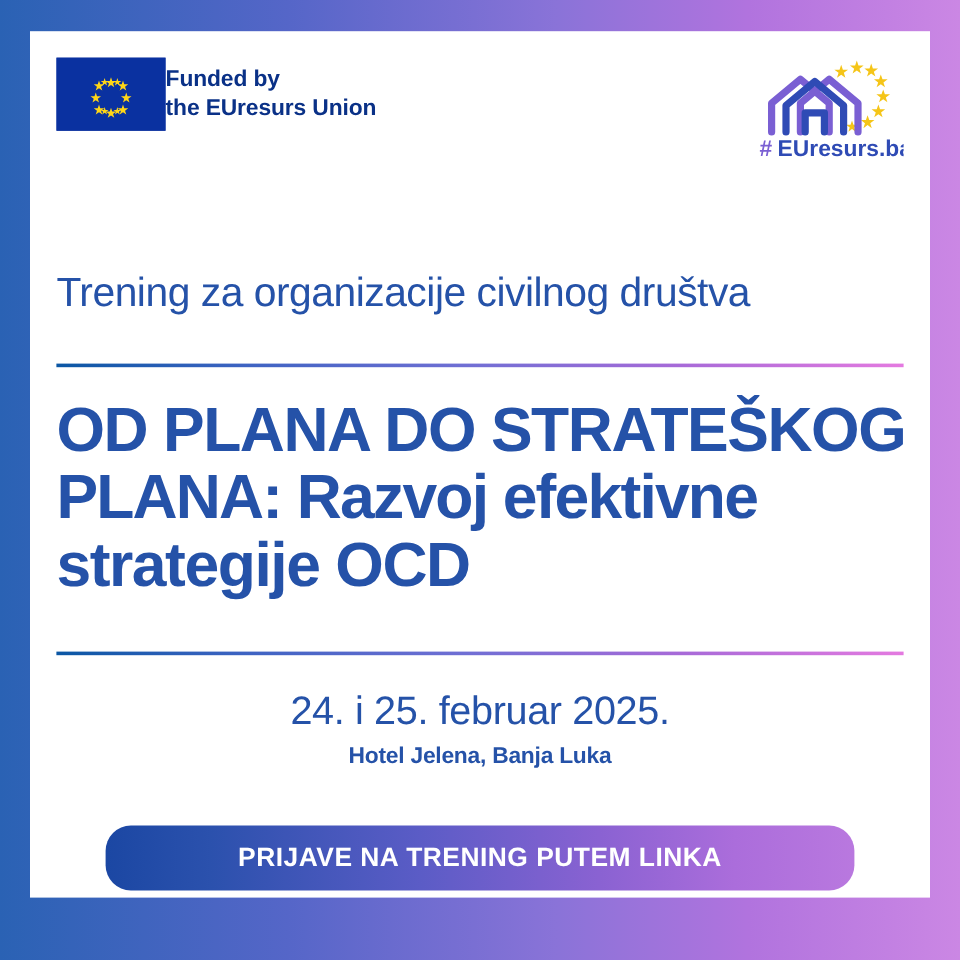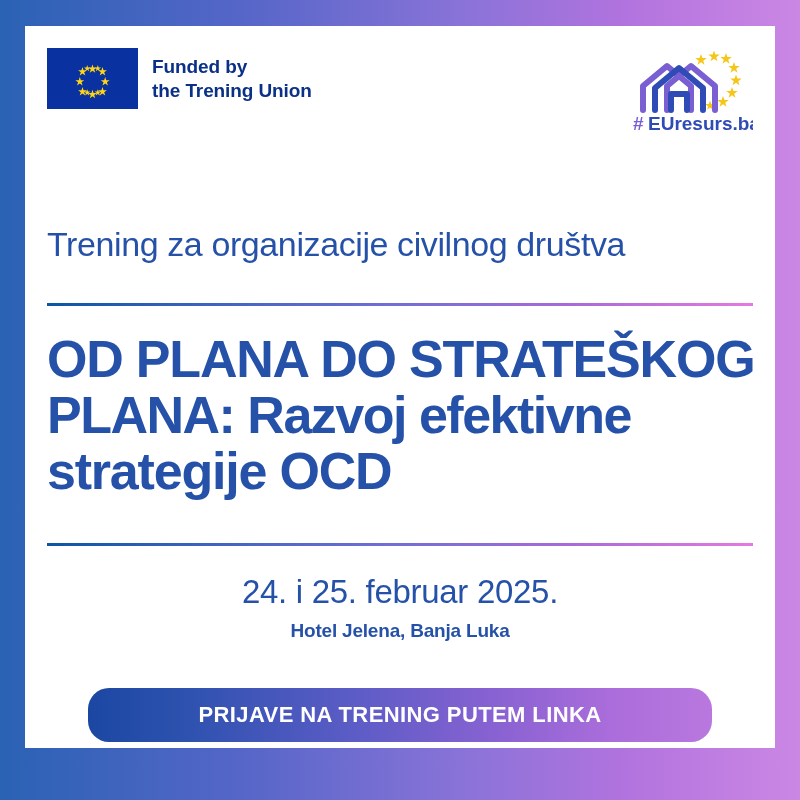--- a/index.html
+++ b/index.html
@@ -44,21 +44,20 @@
     height: 100px;
     display: flex;
     align-items: flex-start;
     justify-content: space-between;
   }
 
   
   .eu-lockup {
     display: flex;
     align-items: center;
-    gap: 14px;
     margin-top: 8px;
   }
   .eu-flag {
     width: 91px;
     height: 61px;
     background: #0a31a0;
     position: relative;
     flex: none;
   }
   .eu-flag svg { display: block; }
@@ -186,21 +185,21 @@
               <polygon points="35.5,19.1 36.55,22.3 39.9,22.3 37.2,24.3 38.25,27.5 35.5,25.5 32.75,27.5 33.8,24.3 31.1,22.3 34.45,22.3"></polygon>
               <polygon points="50.8,17.0 51.6,19.4 54.1,19.4 52.1,20.9 52.85,23.3 50.8,21.8 48.75,23.3 49.5,20.9 47.5,19.4 50.0,19.4"></polygon>
               <polygon points="40.2,17.0 41.0,19.4 43.5,19.4 41.5,20.9 42.25,23.3 40.2,21.8 38.15,23.3 38.9,20.9 36.9,19.4 39.4,19.4"></polygon>
               <polygon points="50.8,41.2 51.6,43.6 54.1,43.6 52.1,45.1 52.85,47.5 50.8,46.0 48.75,47.5 49.5,45.1 47.5,43.6 50.0,43.6"></polygon>
               <polygon points="40.2,41.2 41.0,43.6 43.5,43.6 41.5,45.1 42.25,47.5 40.2,46.0 38.15,47.5 38.9,45.1 36.9,43.6 39.4,43.6"></polygon>
             </g>
           </svg>
         </div>
         <div class="eu-words">
           <div>Funded by</div>
-          <div>the Trening Union</div>
+          <div>the EUresurs Union</div>
         </div>
       </div>
 
       <div class="euresurs">
         <svg width="128" height="92" viewBox="0 0 128 92" aria-hidden="true">
 
           <g fill="#f5c518">
             <polygon points="76,12 77.4,16.1 81.7,16.1 78.2,18.7 79.5,22.8 76,20.2 72.5,22.8 73.8,18.7 70.3,16.1 74.6,16.1"></polygon>
             <polygon points="89,8.5 90.4,12.6 94.7,12.6 91.2,15.2 92.5,19.3 89,16.7 85.5,19.3 86.8,15.2 83.3,12.6 87.6,12.6"></polygon>
             <polygon points="101,11 102.4,15.1 106.7,15.1 103.2,17.7 104.5,21.8 101,19.2 97.5,21.8 98.8,17.7 95.3,15.1 99.6,15.1"></polygon>

